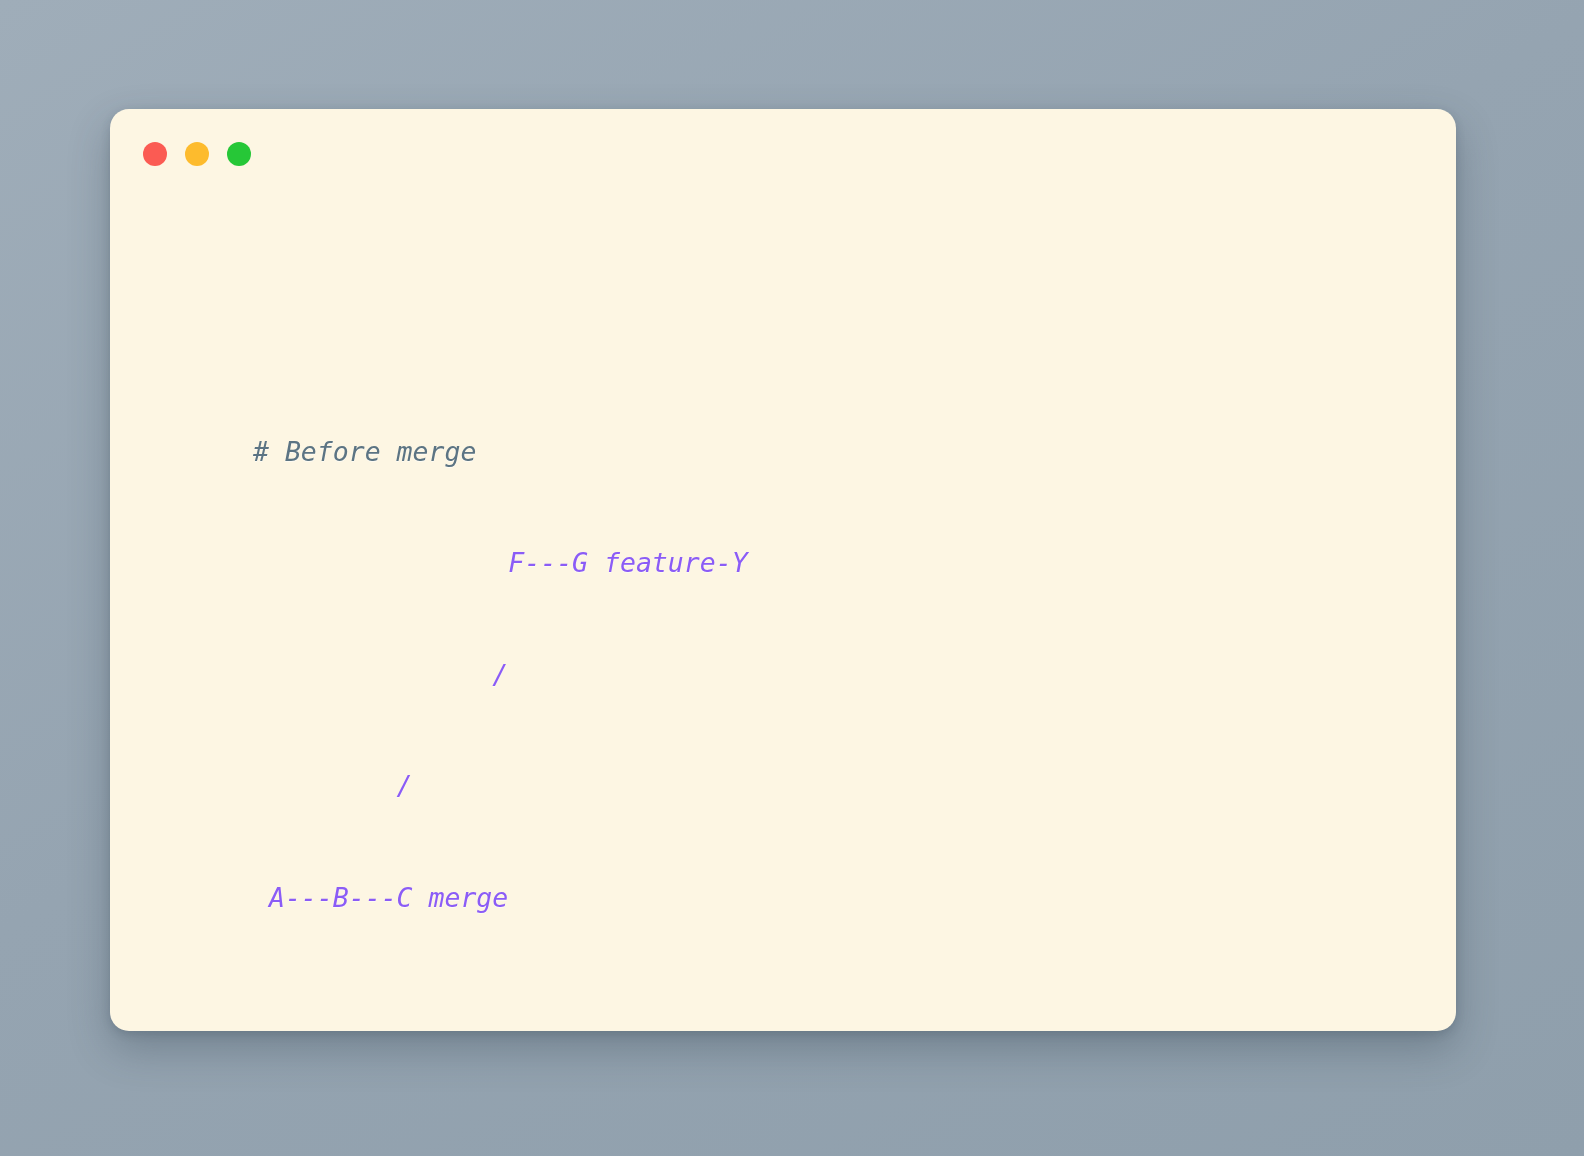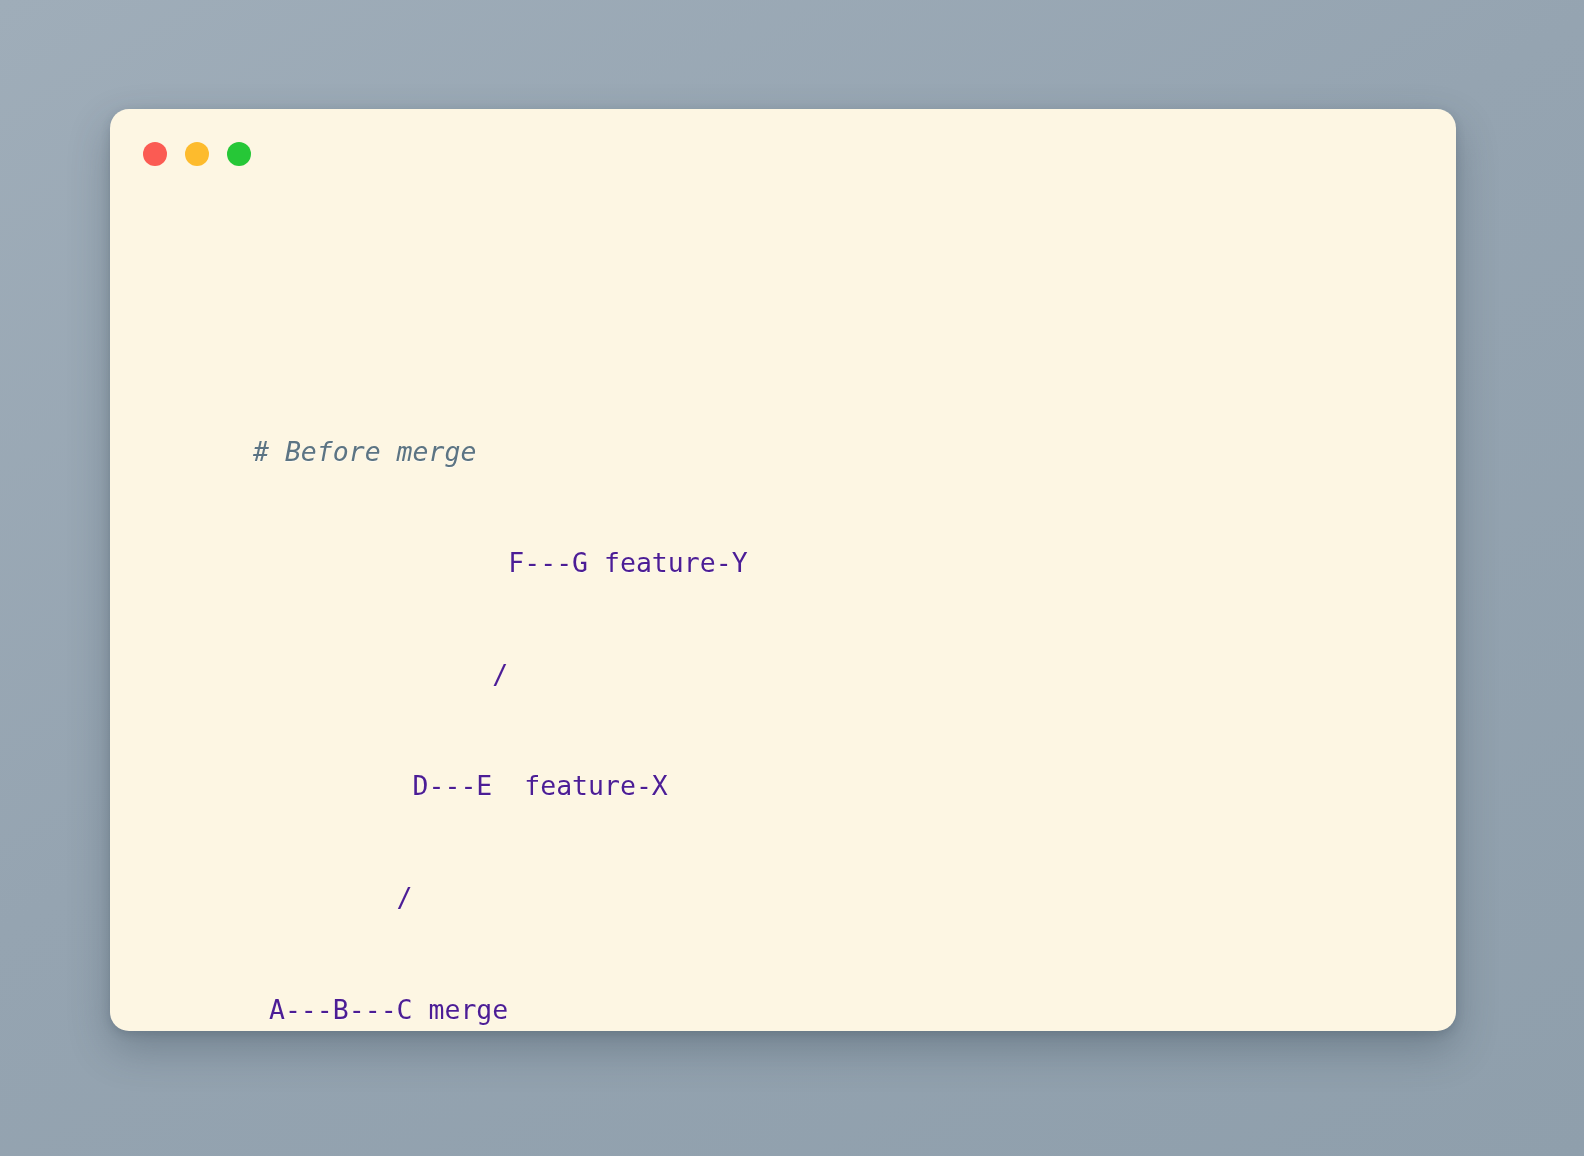--- a/index.html
+++ b/index.html
@@ -70,42 +70,42 @@
   .line {
     white-space: pre;
     min-height: 37.2px;
   }
 
   .c-comment {
     font-style: italic;
     color: #5c7483;
   }
   .c-plain {
-    color: #4c1d95;
+    color: #8b5cf6;
+    font-style: italic;
   }
 </style>
 </head>
 <body>
 
 <div class="stage">
 
   <div class="code-card">
 
     <div class="titlebar">
       <span class="dot red"></span>
       <span class="dot amber"></span>
       <span class="dot green"></span>
     </div>
 
     <div class="code-body">
 
       <div class="line c-comment"># Before merge</div>
       <div class="line c-plain">                F---G feature-Y</div>
       <div class="line c-plain">               /</div>
-      <div class="line c-plain">          D---E  feature-X</div>
       <div class="line c-plain">         /</div>
       <div class="line c-plain"> A---B---C merge</div>
       
       
       
       
       
       
       
       

